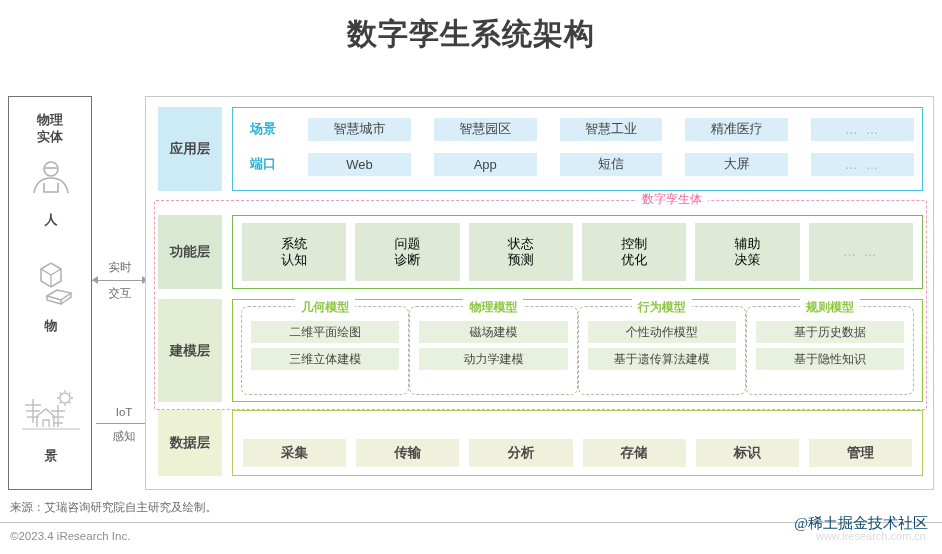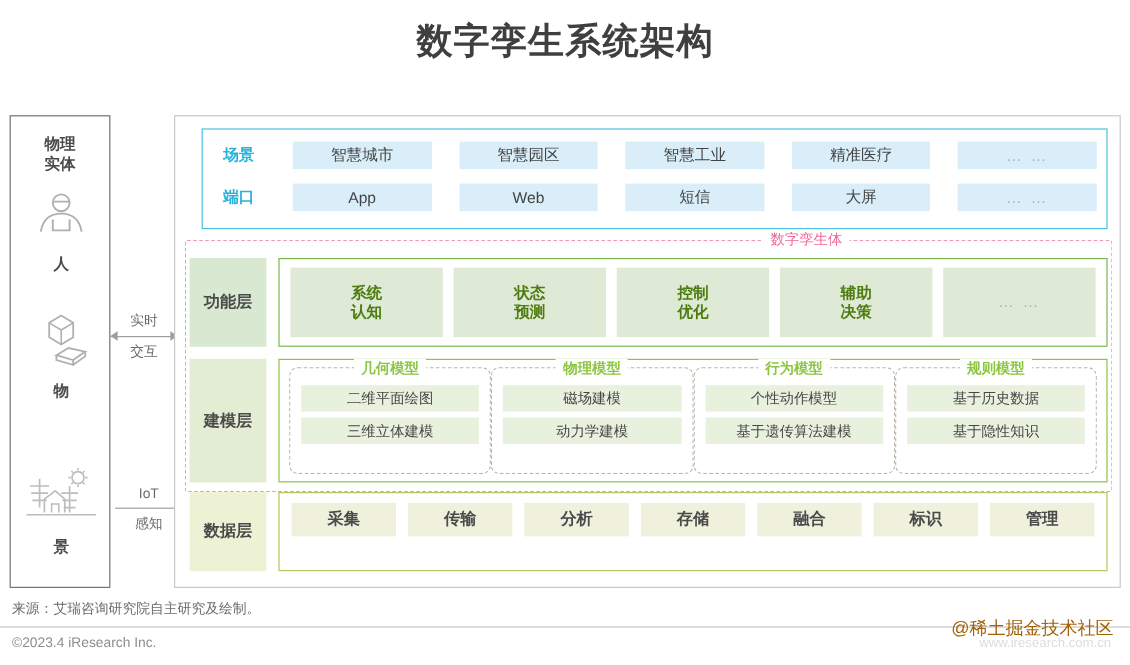--- a/index.html
+++ b/index.html
@@ -95,22 +95,22 @@
 
   
   #layer-func { top:118px; width:765px; height:74px; }
   #layer-func .layer-tag { background:#d9e8d0; }
   #layer-func .layer-body {
     border:1px solid #79b84f; background:#fff;
     padding:7px 9px; display:flex; gap:9px;
   }
   .chip-green {
     flex:1; display:flex; align-items:center; justify-content:center;
-    text-align:center; background:#dfead6; color:#4d7c0f;
-    font-size:13px; line-height:16px; font-weight:bold;
+    text-align:center; background:#dfead6; color:#000000;
+    font-size:13px; line-height:16px; font-weight:normal;
   }
   .chip-green.faded { color:#a8bda0; font-weight:normal; letter-spacing:2px; }
 
   
   #layer-model { top:202px; width:765px; height:103px; }
   #layer-model .layer-tag { background:#e2edd3; }
   #layer-model .layer-body {
     border:1px solid #8cc63f; background:#fff;
     padding:6px 8px; display:flex; gap:0;
   }
@@ -127,21 +127,21 @@
   .chip-model {
     display:flex; align-items:center; justify-content:center;
     background:#e8f0de; color:#474747; font-size:12px; height:22px;
   }
 
   
   #layer-data { top:313px; width:765px; height:66px; }
   #layer-data .layer-tag { background:#eef2d4; }
   #layer-data .layer-body {
     border:1px solid #b5c95c; background:#fff;
-    padding:8px 10px; display:flex; gap:10px; align-items:flex-start;
+    padding:8px 10px; display:flex; gap:10px; align-items:flex-end;
   }
   .chip-data {
     flex:1; display:flex; align-items:center; justify-content:center;
     background:#eff1dd; color:#4a4a4a; font-size:13.5px;
     font-weight:bold; height:28px;
   }
 
   
   .source {
     position:absolute; left:10px; top:500px;
@@ -150,21 +150,21 @@
   .rule {
     position:absolute; left:0; top:522px; width:942px; height:1px;
     background:#c6c6c6;
   }
   .copyright {
     position:absolute; left:10px; top:530px;
     font-size:11.5px; color:#8d8d8d;
   }
   .watermark {
     position:absolute; right:14px; top:514px;
-    font-size:15px; color:#a16207; white-space:nowrap;
+    font-size:15px; color:#0c4a6e; white-space:nowrap;font-family:Liberation Serif, serif;
   }
   .watermark-url {
     position:absolute; right:16px; top:530px;
     font-size:11px; color:#dcdcdc; white-space:nowrap;
   }
 </style>
 </head>
 <body>
 
 <div class="page">
@@ -254,45 +254,49 @@
     <div class="ctext">感知</div>
   </div>
 
   <div class="arch">
 
     <div class="twin-wrap">
       <span class="twin-label">数字孪生体</span>
     </div>
 
     <div class="layer" id="layer-app">
+      <div class="layer-tag">应用层</div>
       <div class="layer-body">
         <div class="app-row">
           <span class="app-row-label">场景</span>
           <span class="chip-blue">智慧城市</span>
           <span class="chip-blue">智慧园区</span>
           <span class="chip-blue">智慧工业</span>
           <span class="chip-blue">精准医疗</span>
           <span class="chip-blue faded">… …</span>
         </div>
         <div class="app-row">
           <span class="app-row-label">端口</span>
+          <span class="chip-blue">Web</span>
           <span class="chip-blue">App</span>
-          <span class="chip-blue">Web</span>
           <span class="chip-blue">短信</span>
           <span class="chip-blue">大屏</span>
           <span class="chip-blue faded">… …</span>
         </div>
       </div>
     </div>
 
     <div class="layer" id="layer-func">
       <div class="layer-tag">功能层</div>
       <div class="layer-body">
         <span class="chip-green">
           <span><span>系统</span><br><span>认知</span></span>
+        </span>
+        <span class="chip-green">
+          <span><span>问题</span><br><span>诊断</span></span>
         </span>
         <span class="chip-green">
           <span><span>状态</span><br><span>预测</span></span>
         </span>
         <span class="chip-green">
           <span><span>控制</span><br><span>优化</span></span>
         </span>
         <span class="chip-green">
           <span><span>辅助</span><br><span>决策</span></span>
         </span>
@@ -333,21 +337,20 @@
       </div>
     </div>
 
     <div class="layer" id="layer-data">
       <div class="layer-tag">数据层</div>
       <div class="layer-body">
         <span class="chip-data">采集</span>
         <span class="chip-data">传输</span>
         <span class="chip-data">分析</span>
         <span class="chip-data">存储</span>
-        <span class="chip-data">融合</span>
         <span class="chip-data">标识</span>
         <span class="chip-data">管理</span>
       </div>
     </div>
 
   </div>
 
   <div class="source">来源：艾瑞咨询研究院自主研究及绘制。</div>
   <div class="rule"></div>
   <div class="copyright">©2023.4 iResearch Inc.</div>

